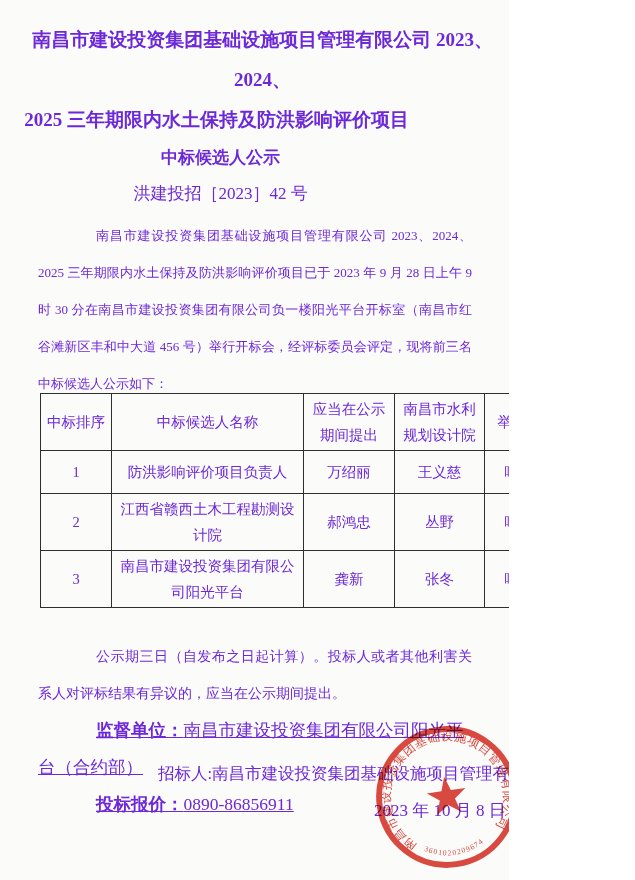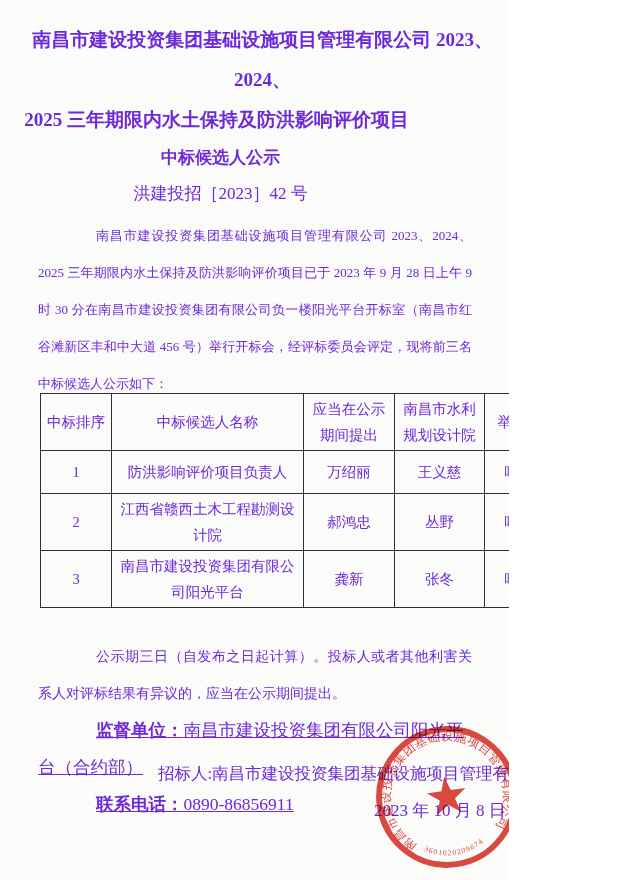--- a/index.html
+++ b/index.html
@@ -146,21 +146,21 @@
       <td>张冬</td>
       <td>响应报价</td>
     </tr>
   </tbody>
     </table>
 
   <p class="notice-para">公示期三日（自发布之日起计算）。投标人或者其他利害关系人对评标结果有异议的，应当在公示期间提出。</p>
 
   <div class="contact-line"><span class="contact-label">监督单位：</span><span>南昌市建设投资集团有限公司阳光平台（合约部）</span></div>
 
-  <div class="contact-line"><span class="contact-label">联系电话：</span><span>0890-86856911</span></div>
+  <div class="contact-line"><span class="contact-label">投标报价：</span><span>0890-86856911</span></div>
 
   <div class="tenderer-line">招标人:南昌市建设投资集团基础设施项目管理有限公司</div>
 
   <div class="date-line">2023 年 10 月 8 日</div>
 
   <svg class="seal" viewBox="0 0 200 200">
     <defs>
       <path id="sealArcTop" d="M 49.9,159.7 A 78,78 0 1 1 150.1,159.7" fill="none"></path>
       <path id="sealArcBottom" d="M 27.5,133.8 A 80,80 0 0 0 172.5,133.8" fill="none"></path>
     </defs>

